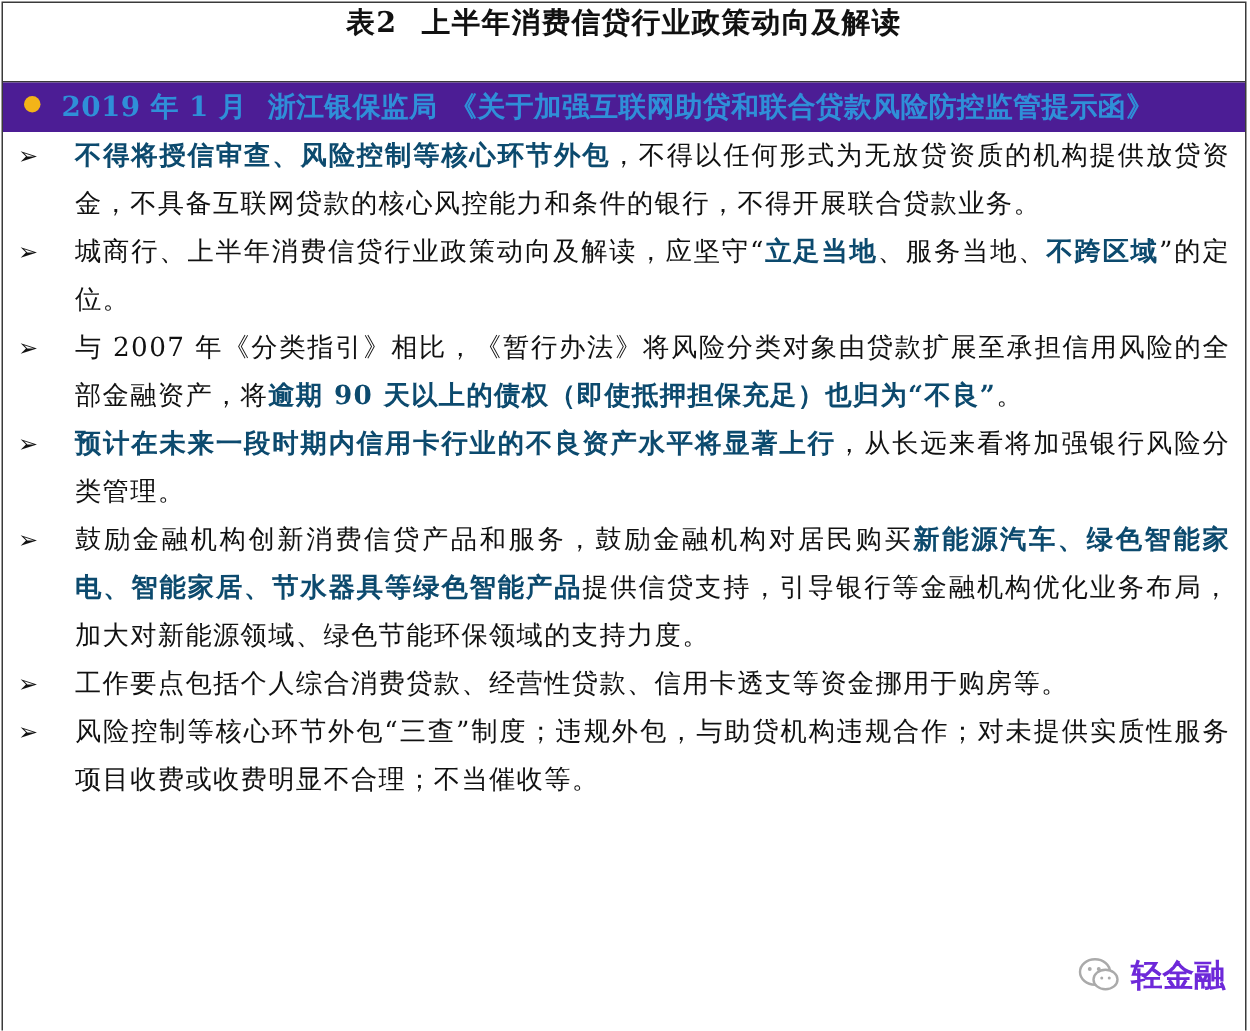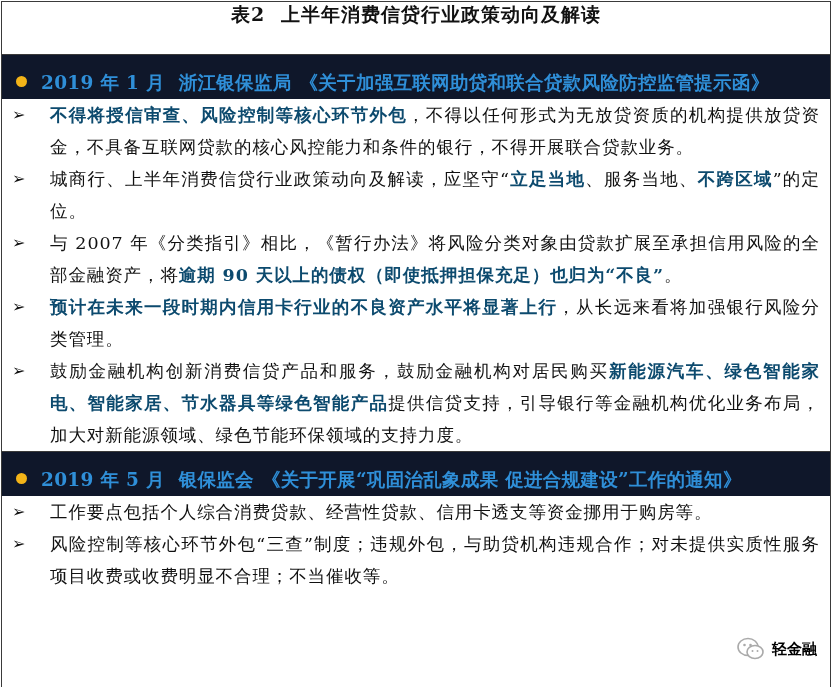--- a/index.html
+++ b/index.html
@@ -3,33 +3,33 @@
 <meta charset="utf-8">
 <style>
   html, body { margin: 0; padding: 0; background: #ffffff; }
   body { width: 833px; height: 687px; overflow: hidden; position: relative;
          font-family: "DejaVu Serif", "Liberation Serif", serif; color: #111; }
   .table { position: absolute; left: 1px; top: 1px; width: 830px; height: 690px;
            border: 1.5px solid #3a3a3a; box-sizing: border-box; }
   .title-row { height: 52px; display: flex; align-items: flex-start; justify-content: center;
                border-bottom: 1.5px solid #3a3a3a; font-weight: bold; font-size: 19px; letter-spacing: 1px; }
   .title-row .num { margin-right: 16px; }
-  .section-head { background: #0f172a; color: #2f8fd8; font-weight: bold; font-size: 18.5px;
-                  padding: 14px 0 3px 14px; line-height: 27px; border-top: 1.5px solid #3a3a3a; letter-spacing: 0.3px; }
+  .section-head { background: #4c1d95; color: #2f8fd8; font-weight: bold; font-size: 18.5px;
+                  padding: 3px 0 3px 14px; line-height: 27px; border-top: 1.5px solid #3a3a3a; letter-spacing: 0.3px; }
   .section-head.first { border-top: none; }
   .section-head .dot { display: inline-block; width: 11px; height: 11px; border-radius: 50%;
                        background: #f3b418; margin-right: 14px; vertical-align: 2px; }
   .section-head .date { margin-right: 14px; }
   .section-head .org { margin-right: 8px; }
   .item { display: flex; font-size: 17.5px; line-height: 32px; padding-left: 10px; padding-right: 10px; }
   .item .arrow { width: 38px; flex: none; font-size: 16px; color: #111; line-height: 32px; }
   .item .text { flex: 1; text-align: justify; letter-spacing: 0.9px; }
   .hl { color: #0c4a6e; font-weight: bold; }
   .watermark { position: absolute; right: 16px; top: 636px; display: flex; align-items: center;
-               font-size: 15px; color: #000000; font-weight: bold; font-family: "DejaVu Sans", sans-serif; }
+               font-size: 21px; color: #6d28d9; font-weight: bold; font-family: "DejaVu Sans", sans-serif; }
   .watermark .logo { width: 30px; height: 26px; margin-right: 6px; }
 </style>
 </head>
 <body>
 
 <div class="table">
   <div class="title-row">
     <span class="num">表2</span>
     <span>上半年消费信贷行业政策动向及解读</span>
   </div>
@@ -53,23 +53,20 @@
   <div class="item">
     <span class="arrow">➢</span>
     <span class="text"><span class="hl">预计在未来一段时期内信用卡行业的不良资产水平将显著上行</span><span>，从长远来看将加强银行风险分类管理。</span></span>
   </div>
 
   <div class="item">
     <span class="arrow">➢</span>
     <span class="text"><span>鼓励金融机构创新消费信贷产品和服务，鼓励金融机构对居民购买</span><span class="hl">新能源汽车、绿色智能家电、智能家居、节水器具等绿色智能产品</span><span>提供信贷支持，引导银行等金融机构优化业务布局，加大对新能源领域、绿色节能环保领域的支持力度。</span></span>
   </div>
 
-  <div class="section-head">
-    <span class="dot"></span><span class="date">2019 年 5 月</span><span class="org">银保监会</span><span>《关于开展“巩固治乱象成果 促进合规建设”工作的通知》</span>
-  </div>
   <div class="item">
     <span class="arrow">➢</span>
     <span class="text">工作要点包括个人综合消费贷款、经营性贷款、信用卡透支等资金挪用于购房等。</span>
   </div>
   <div class="item">
     <span class="arrow">➢</span>
     <span class="text">风险控制等核心环节外包“三查”制度；违规外包，与助贷机构违规合作；对未提供实质性服务项目收费或收费明显不合理；不当催收等。</span>
   </div>
 </div>
 

